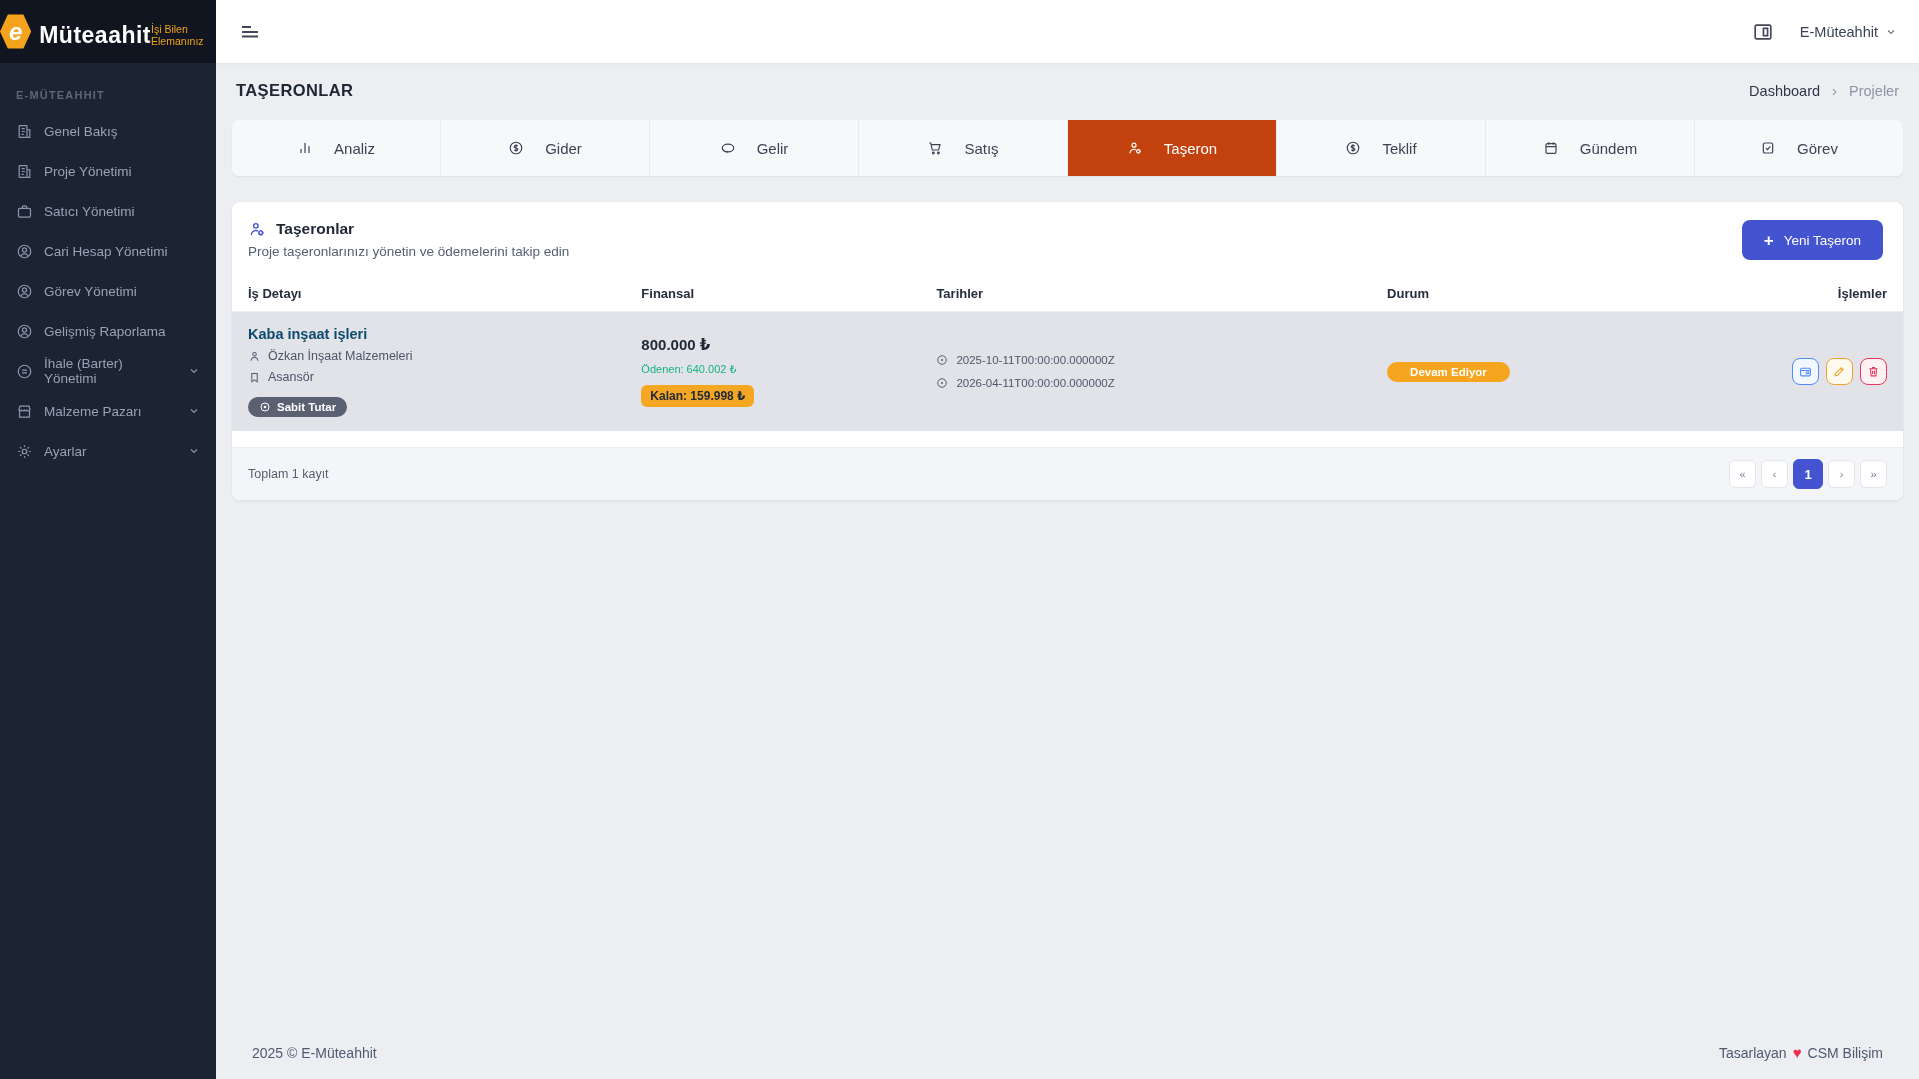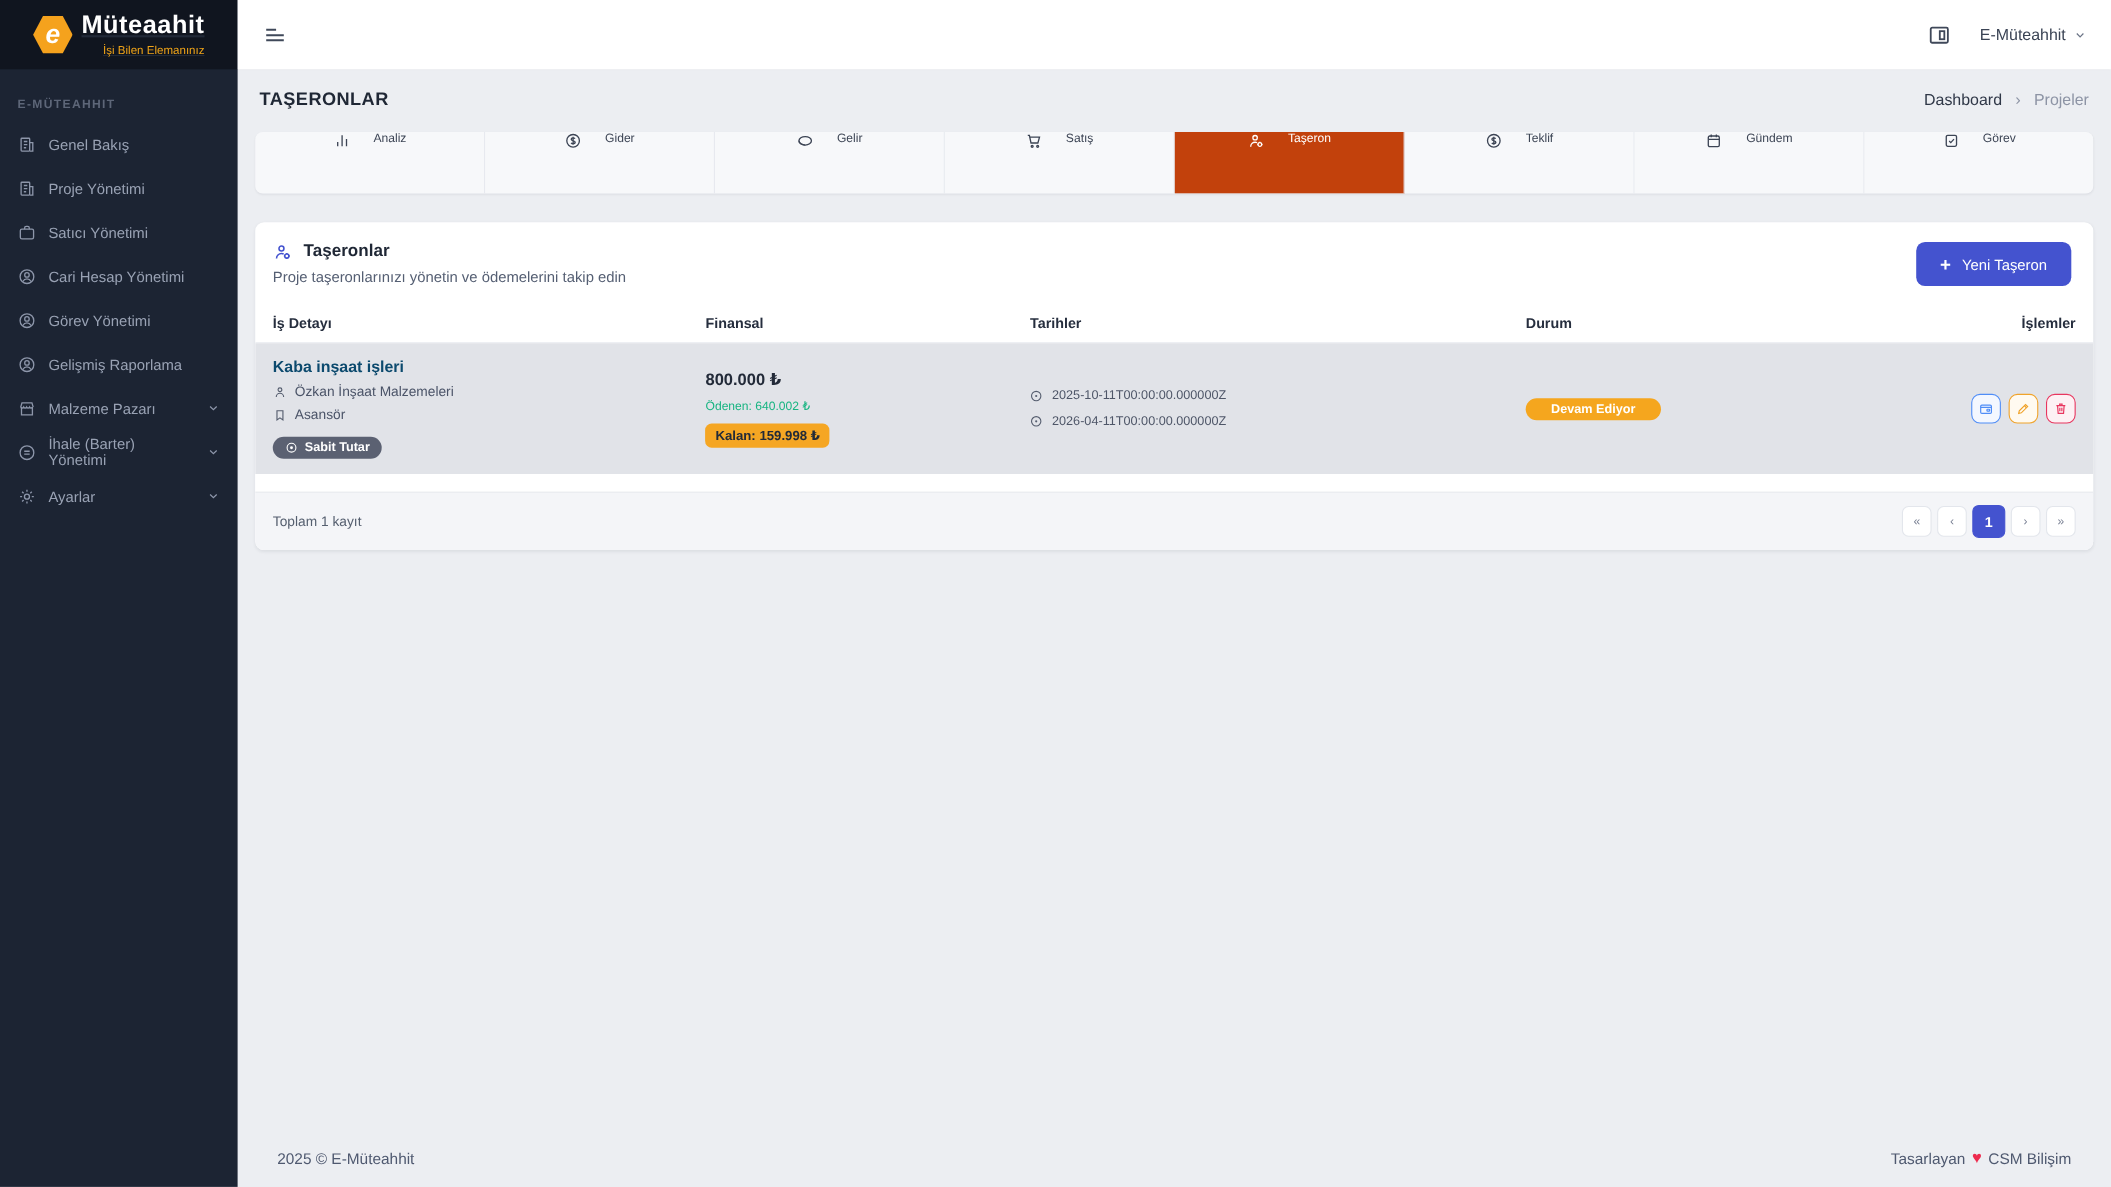--- a/index.html
+++ b/index.html
@@ -5,21 +5,21 @@
   * { margin:0; padding:0; box-sizing:border-box; }
   html,body { width:1919px; height:1079px; overflow:hidden; }
   body { font-family:"Liberation Sans","DejaVu Sans",sans-serif; display:flex; background:#eceef2; color:#222a38; }
   svg { display:block; }
 
   
   .sidebar { width:216px; min-width:216px; background:#1c2433; display:flex; flex-direction:column; }
   .logo-area { height:63px; background:#10151f; display:flex; align-items:center; justify-content:center; gap:8px; }
   .logo-hex { width:36px; height:36px; background:#f5a21d; clip-path:polygon(25% 3%,75% 3%,100% 50%,75% 97%,25% 97%,0% 50%);
               display:flex; align-items:center; justify-content:center; color:#fff; font-size:24px; font-weight:bold; font-style:italic; }
-  .logo-text-block { display:flex; flex-direction:column; align-items:flex-end;text-decoration:underline; }
+  .logo-text-block { display:flex; flex-direction:row; align-items:flex-end; }
   .logo-name { color:#fff; font-size:23px; font-weight:bold; letter-spacing:.5px; line-height:1; }
   .logo-tagline { color:#f0a418; font-size:10.5px; margin-top:6px; }
   .side-section { color:#5d6678; font-size:11px; font-weight:bold; letter-spacing:1.2px; padding:26px 16px 10px 16px; }
   .side-item { display:flex; align-items:center; gap:11px; padding:0 16px; height:40px; color:#99a2b4; font-size:13.5px; cursor:pointer; }
   .side-item .s-icon { width:17px; height:17px; color:#8d96aa; flex:0 0 auto; }
   .side-item .s-label { flex:1; }
   .side-item .chev { width:12px; height:12px; color:#8d96aa; }
 
   
   .main { flex:1; display:flex; flex-direction:column; height:1079px; }
@@ -33,21 +33,21 @@
   .content { flex:1; padding:0 16px; display:flex; flex-direction:column; }
   .page-head { display:flex; align-items:center; justify-content:space-between; margin:18px 4px 20px 4px; }
   .page-title { font-size:16.5px; font-weight:bold; color:#1f2735; letter-spacing:.4px; }
   .breadcrumb { display:flex; align-items:center; gap:12px; font-size:14.5px; }
   .bc-home { color:#2f3747; cursor:pointer; }
   .bc-sep { color:#8d94a5; font-size:15px; }
   .bc-current { color:#8d94a5; }
 
   
   .tabs { display:flex; border-radius:7px; overflow:hidden; box-shadow:0 1px 2px rgba(20,25,40,.06); margin-bottom:26px; }
-  .tab { flex:1; height:56px; background:#f7f8fa; border-right:1px solid #e7e9ef; display:flex; justify-content:center; gap:21px; font-size:11px; color:#3c4454; cursor:pointer; }
+  .tab { flex:1; height:56px; background:#f7f8fa; border-right:1px solid #e7e9ef; display:flex; align-items:center; justify-content:center; gap:21px; font-size:15px; color:#3c4454; cursor:pointer; }
   .tab:last-child { border-right:none; }
   .tab .t-icon { width:16px; height:16px; }
   .tab.active { background:#c2410c; color:#ffffff; }
 
   
   .card { background:#ffffff; border-radius:8px; box-shadow:0 1px 3px rgba(20,25,40,.07); overflow:hidden; }
   .card-head { display:flex; align-items:flex-start; justify-content:space-between; padding:18px 20px 16px 16px; }
   .card-head-left { display:flex; flex-direction:column; gap:6px; }
   .card-title-row { display:flex; align-items:center; gap:10px; }
   .card-title-icon { width:18px; height:18px; color:#4453cf; }
@@ -166,40 +166,40 @@
           <circle cx="12" cy="12" r="8.8"></circle>
           <circle cx="12" cy="9.8" r="2.9"></circle>
           <path d="M6.7 18.2c1.2-2 3.1-3.3 5.3-3.3s4.1 1.3 5.3 3.3"></path>
         </svg>
       </span>
     <span class="s-label">Gelişmiş Raporlama</span>
   </div>
   <div class="side-item">
     <span class="s-icon">
         <svg viewBox="0 0 24 24" fill="none" stroke="currentColor" stroke-width="1.7">
+          <circle cx="12" cy="12" r="8.8"></circle>
+          <path d="M8.5 10.2h7M8.5 13.8h7"></path>
+        </svg>
+      </span>
+    <span class="s-label">İhale (Barter) Yönetimi</span>
+    <span class="chev">
+        <svg viewBox="0 0 24 24" fill="none" stroke="currentColor" stroke-width="2.2">
+          <path d="M6 9l6 6 6-6"></path>
+        </svg>
+      </span>
+  </div>
+  <div class="side-item">
+    <span class="s-icon">
+        <svg viewBox="0 0 24 24" fill="none" stroke="currentColor" stroke-width="1.7">
           <path d="M5 10v10h14V10"></path>
           <path d="M4 10l1.6-5.5h12.8L20 10"></path>
           <path d="M4 10c.8 1.6 3 1.6 3.8 0 .8 1.6 3 1.6 3.8 0 .8 1.6 3 1.6 3.8 0 .8 1.6 3 1.6 3.8 0"></path>
         </svg>
       </span>
     <span class="s-label">Malzeme Pazarı</span>
-    <span class="chev">
-        <svg viewBox="0 0 24 24" fill="none" stroke="currentColor" stroke-width="2.2">
-          <path d="M6 9l6 6 6-6"></path>
-        </svg>
-      </span>
-  </div>
-  <div class="side-item">
-    <span class="s-icon">
-        <svg viewBox="0 0 24 24" fill="none" stroke="currentColor" stroke-width="1.7">
-          <circle cx="12" cy="12" r="8.8"></circle>
-          <path d="M8.5 10.2h7M8.5 13.8h7"></path>
-        </svg>
-      </span>
-    <span class="s-label">İhale (Barter) Yönetimi</span>
     <span class="chev">
         <svg viewBox="0 0 24 24" fill="none" stroke="currentColor" stroke-width="2.2">
           <path d="M6 9l6 6 6-6"></path>
         </svg>
       </span>
   </div>
   <div class="side-item">
     <span class="s-icon">
         <svg viewBox="0 0 24 24" fill="none" stroke="currentColor" stroke-width="1.7">
           <circle cx="12" cy="12" r="3.2"></circle>

